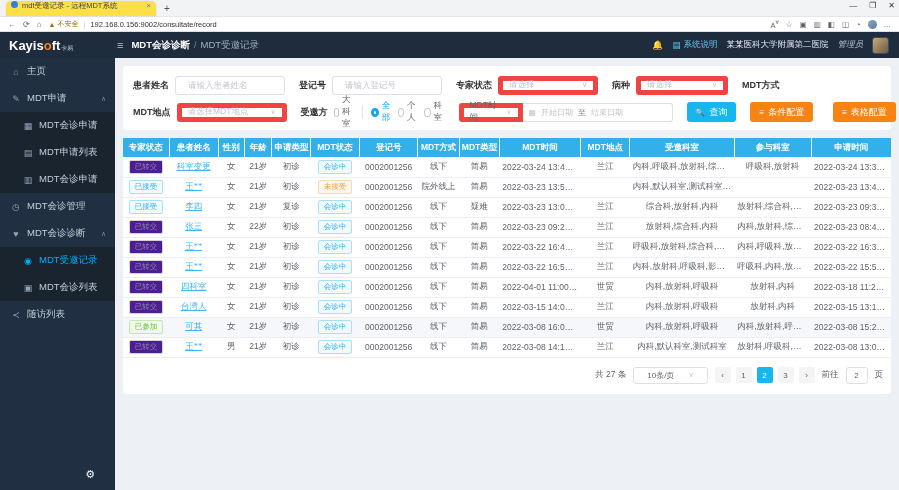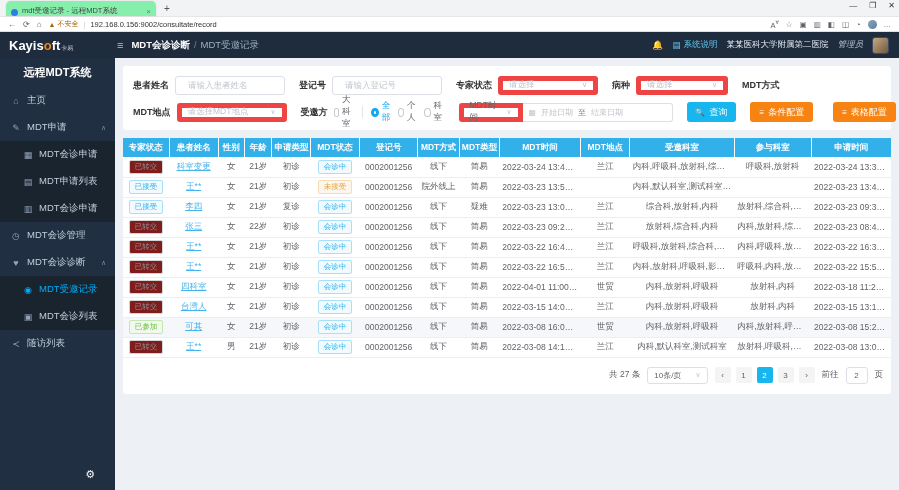--- a/index.html
+++ b/index.html
@@ -1,21 +1,21 @@
 <!DOCTYPE html>
 <html><head>
 <meta charset="utf-8">
 <style>
   *{box-sizing:border-box;margin:0;padding:0;font-family:"Liberation Sans","DejaVu Sans",sans-serif;}
   html,body{width:899px;height:490px;overflow:hidden;background:#edf0f4;}
   .screen{width:899px;height:490px;display:flex;flex-direction:column;}
 
   
   .tabstrip{height:17px;background:#f2f3f5;display:flex;align-items:flex-end;padding-left:6px;position:relative;border-bottom:1px solid #e4e6e9;}
-  .tab{height:15px;width:150px;background:#86efac;border-radius:5px 5px 0 0;display:flex;align-items:flex-end;gap:4px;padding:0 5px;font-size:7.5px;color:#444;box-shadow:0 0 2px rgba(0,0,0,.12);}
+  .tab{height:15px;width:150px;background:#fde047;border-radius:5px 5px 0 0;display:flex;align-items:flex-start;gap:4px;padding:0 5px;font-size:7.5px;color:#444;box-shadow:0 0 2px rgba(0,0,0,.12);}
   .tab .fav{width:7px;height:7px;border-radius:50%;background:#2f7fe0;flex:none;}
   .tab .ttl{white-space:nowrap;overflow:hidden;text-overflow:ellipsis;flex:1;}
   .tab .cl{color:#777;font-size:8px;}
   .newtab{font-size:10px;color:#555;margin-left:8px;line-height:15px;}
   .wincontrols{position:absolute;right:4px;top:1px;display:flex;gap:12px;font-size:8px;color:#333;}
   .toolbar{height:15px;background:#fff;display:flex;align-items:center;gap:7px;padding:0 8px;font-size:8.5px;color:#555;border-bottom:1px solid #e0e0e0;}
   .toolbar .url{flex:1;display:flex;align-items:center;gap:5px;background:#fff;font-size:7.5px;color:#333;}
   .sec{color:#9a6700;font-size:7px;display:flex;align-items:center;gap:2px;}
   .sep{color:#ccc;}
   .tb-ic{color:#5f6368;font-size:8px;}
@@ -78,30 +78,30 @@
   .btn.orange{background:#f78312;}
   .btn .bic{font-size:8px;}
 
   
   table{width:100%;border-collapse:collapse;table-layout:fixed;}
   th{background:#31b0e9;color:#fff;font-size:8.5px;font-weight:bold;height:19px;padding:0 2px;white-space:nowrap;overflow:hidden;border-right:1px solid rgba(255,255,255,.25);}
   th:last-child{border-right:none;}
   td{font-size:8.5px;color:#606266;height:20px;border-bottom:1px solid #ebeef5;text-align:center;white-space:nowrap;overflow:hidden;text-overflow:ellipsis;padding:0 3px;}
   tr.hl td{background:#f5f7fa;}
   .badge{display:inline-block;font-size:7.5px;line-height:1;padding:2px 5px;border-radius:2px;border:1px solid;}
-  .b-default{color:#909399;border-color:#d3d4d6;background:#7f1d1d;}
+  .b-default{color:#909399;border-color:#d3d4d6;background:#4c1d95;}
   .b-accepted{color:#31b0e9;border-color:#a9e0f8;background:#f0faff;}
   .b-attended{color:#67c23a;border-color:#c2e7b0;background:#f0f9eb;}
   .b-ongoing{color:#31b0e9;border-color:#a9e0f8;background:#f0faff;}
   .b-pending{color:#eca23c;border-color:#f5dcb6;background:#fdf6ec;}
-  .plink{color:#45b3ec;text-decoration:underline;cursor:pointer;}
+  .plink{color:#45b3ec;text-decoration:underline;cursor:pointer;font-family:Liberation Serif, serif;}
 
   
   .pager{display:flex;align-items:center;justify-content:flex-end;gap:7px;padding:9px 8px 10px;font-size:8.5px;color:#606266;}
-  .psize{height:17px;border:1px solid #dcdfe6;border-radius:3px;display:flex;align-items:center;gap:8px;padding:0 6px;font-size:8px;color:#606266;}
+  .psize{height:17px;border:1px solid #dcdfe6;border-radius:3px;display:flex;align-items:center;gap:8px;padding:0 13px;font-size:8px;color:#606266;}
   .pg{min-width:16px;height:16px;border-radius:2px;background:#f4f4f5;color:#606266;display:flex;align-items:center;justify-content:center;font-size:8px;cursor:pointer;border:none;}
   .pg.active{background:#17b6ef;color:#fff;}
   .pgwrap{display:flex;gap:5px;align-items:center;}
   .goto-inp{width:22px;height:17px;border:1px solid #dcdfe6;border-radius:3px;text-align:center;font-size:8px;color:#606266;outline:none;}
 </style>
 </head>
 <body>
 
 <div class="screen">
 
@@ -153,21 +153,20 @@
           <span>系统说明</span>
         </span>
       <span class="hosp">某某医科大学附属第二医院</span>
       <span class="role">管理员</span>
       <span class="avatar"></span>
     </div>
   </div>
 
   <div class="appbody">
     <aside class="sidebar">
-      <div class="sb-title">远程MDT系统</div>
       <div class="sb-menu">
           <div class="sb-item">
             <span class="sb-ic">⌂</span>
             <span>主页</span>
           </div>
           <div class="sb-item">
             <span class="sb-ic">✎</span>
             <span>MDT申请</span>
             <span class="arrow">∧</span>
           </div>

